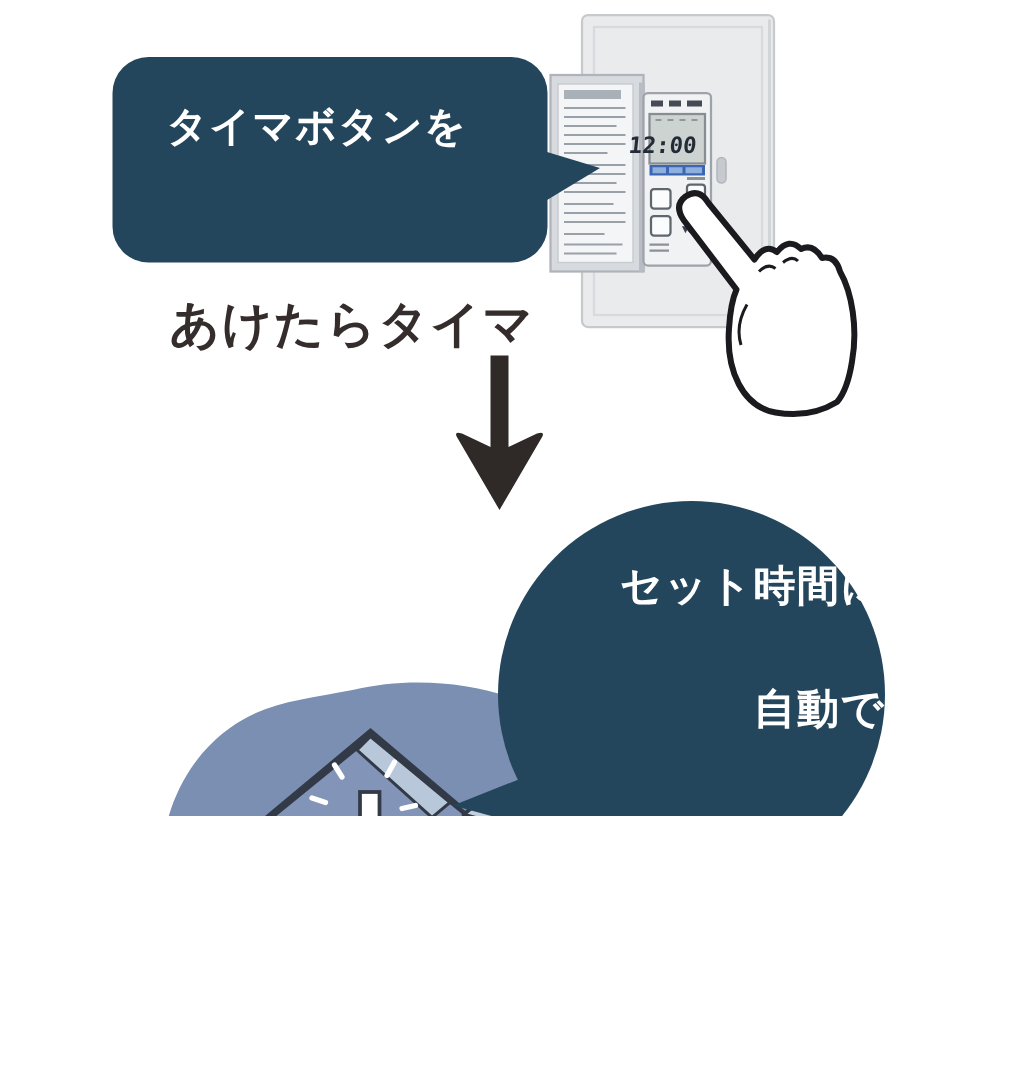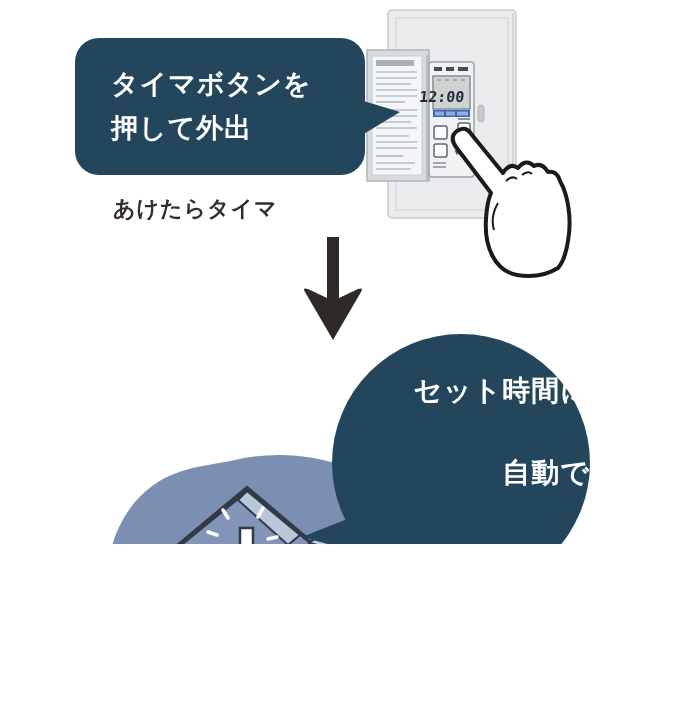--- a/index.html
+++ b/index.html
@@ -8,21 +8,21 @@
   .abs{position:absolute;}
 
   
   .speech-bubble{left:75px;top:38px;width:290px;height:137px;background:#24465c;
                  border-radius:24px;color:#fff;z-index:4;}
   .speech-bubble .txt{margin:0;padding:24px 0 0 36px;font-size:27px;line-height:44px;
                       font-weight:700;letter-spacing:1px;}
   .bubble-tail{position:absolute;right:-38px;top:55px;}
 
   
-  .caption{left:113px;top:194px;font-size:22px;font-weight:700;color:#352c2c;
+  .caption{left:113px;top:194px;font-size:33px;font-weight:700;color:#352c2c;
            letter-spacing:1px;z-index:1;}
 
   
   .device-svg{left:365px;top:5px;z-index:2;}
   .arrow-svg{left:295px;top:232px;z-index:1;}
   .house-svg{left:95px;top:440px;z-index:1;}
   .tail2-svg{left:298px;top:498px;z-index:3;}
   .person-svg{left:348px;top:540px;z-index:4;}
 
   
@@ -34,21 +34,20 @@
   .lcd-time{font-family:"DejaVu Sans Mono",monospace;font-weight:700;}
 </style>
 </head>
 <body>
 
 <div class="stage">
 
   <div class="abs speech-bubble">
     <p class="txt">
       <span>タイマボタンを</span><br>
-      <span>押して外出</span>
     </p>
     <svg class="bubble-tail" width="48" height="50" viewBox="0 0 48 50">
       <polygon points="2,6 45,19 2,45" fill="#24465c"></polygon>
     </svg>
   </div>
 
   <div class="abs caption">あけたらタイマ</div>
 
   <svg class="abs device-svg" width="230" height="290" viewBox="0 0 230 290">
 

